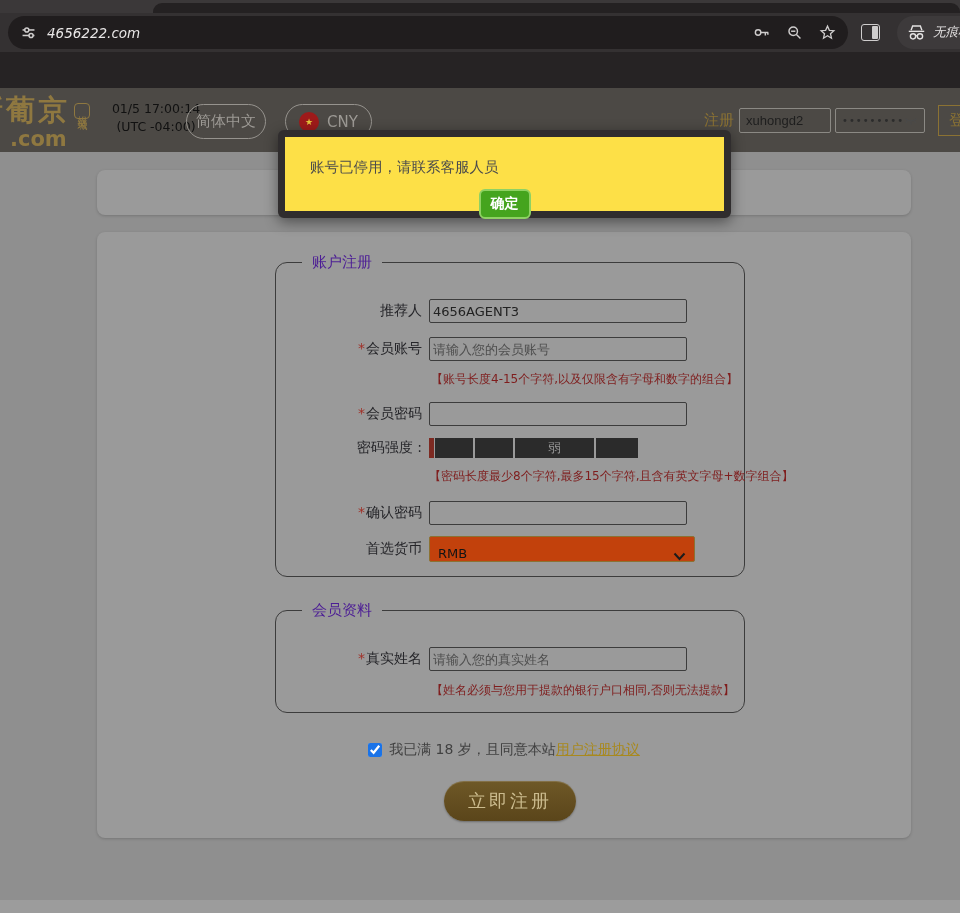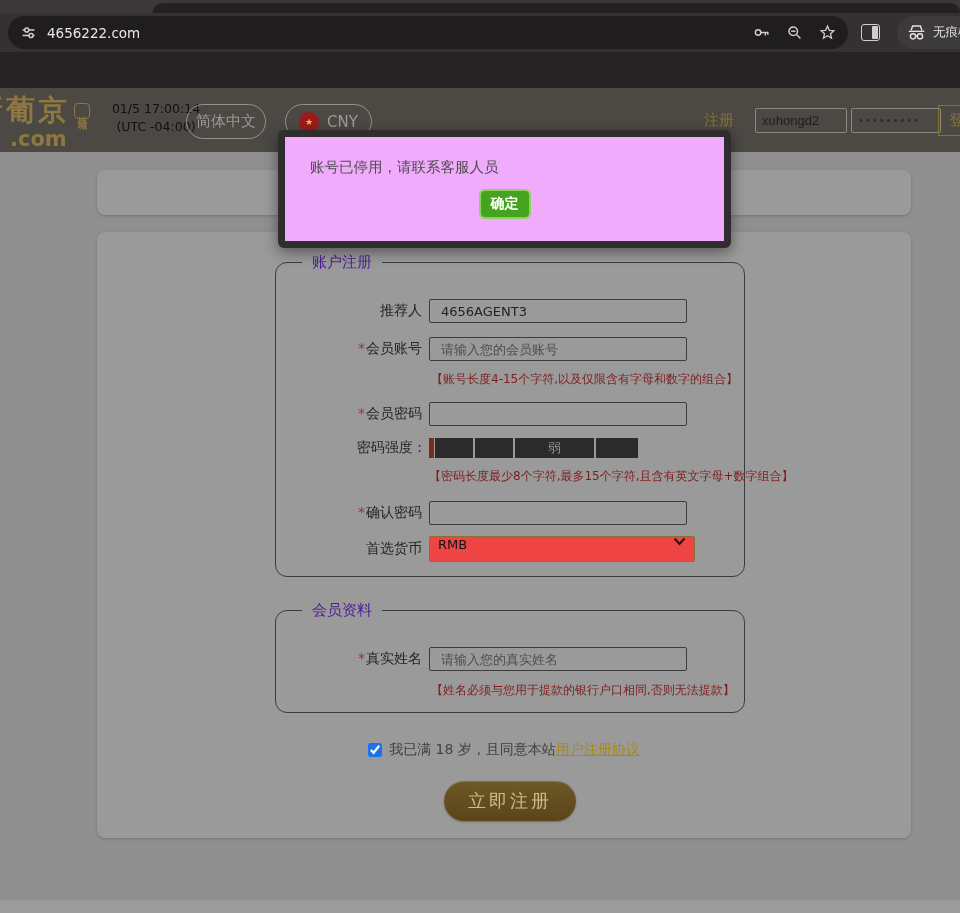--- a/index.html
+++ b/index.html
@@ -2,21 +2,21 @@
 <html><head>
 <meta charset="utf-8">
 <style>
   * { margin:0; padding:0; box-sizing:border-box; }
   body { font-family:"DejaVu Sans","Liberation Sans",sans-serif; background:#555; }
   .screen { position:relative; width:960px; height:913px; overflow:hidden; background:#8f8f8f; }
 
   
   .tabstrip { position:absolute; left:0; top:0; width:960px; height:13px; background:#3b3839; }
   .active-tab { position:absolute; left:153px; top:3px; right:0; bottom:0; background:#242122; border-radius:9px 9px 0 0; }
-  .toolbar { position:absolute; left:0; top:13px; width:960px; height:39px; background:#343132; }
+  .toolbar { position:absolute; left:0; top:13px; width:960px; height:39px; background:#343132;font-style:italic; }
   .url-bar { position:absolute; left:8px; top:3px; width:840px; height:33px; border-radius:17px; background:#201d1e; display:flex; align-items:center; padding:0 12px; }
   .url-text { color:#e9e7e7; font-size:13.5px; margin-left:10px; flex:1; }
   .chrome-ico { width:17px; height:17px; margin-left:16px; flex:none; }
   .site-info { width:17px; height:17px; flex:none; }
   .side-panel { position:absolute; left:861px; top:11px; width:19px; height:17px; border:1.7px solid #cfcdcd; border-radius:3px; }
   .side-panel::after { content:""; position:absolute; right:1px; top:1px; bottom:1px; width:6px; background:#cfcdcd; border-radius:1px; }
   .incog-chip { position:absolute; left:897px; top:3px; width:130px; height:33px; border-radius:17px; background:#3d3a3b; display:flex; align-items:center; padding:0 10px; }
   .incog-chip span { color:#e4e2e2; font-size:12.5px; margin-left:7px; white-space:nowrap; }
 
   
@@ -26,54 +26,54 @@
   .logo-row { display:flex; align-items:center; }
   .logo-name { font-size:29px; font-weight:bold; letter-spacing:3px; }
   .logo-seal { writing-mode:vertical-rl; text-orientation:upright; font-size:10px; line-height:1; border:1px solid #8f7840; border-radius:4px; padding:4px 2px; margin-left:4px; letter-spacing:2px; }
   .logo-domain { font-size:21px; font-weight:bold; margin-left:36px; margin-top:-4px; }
   .clock { position:absolute; left:98px; top:12px; width:116px; text-align:center; color:#111; font-size:12.5px; line-height:1.45; }
   .pill { position:absolute; top:16px; height:35px; border:1px solid #96938e; border-radius:18px; display:flex; align-items:center; justify-content:center; color:#9d9a95; font-size:15px; background:transparent; cursor:pointer; }
   .pill-lang { left:186px; width:80px; }
   .pill-cny { left:285px; width:87px; }
   .flag { width:20px; height:20px; border-radius:50%; background:#9e1a1a; color:#e4c33b; font-size:9px; display:flex; align-items:center; justify-content:center; margin-right:8px; flex:none; }
   .reg-label { position:absolute; left:704px; top:23px; color:#8b7233; font-size:15px; cursor:pointer; }
-  .hdr-input { position:absolute; top:20px; height:25px; background:transparent; border:1px solid #8b8984; border-radius:2px; color:#1e1e1e; font-size:13px; padding:0 6px;margin-left:16px; }
+  .hdr-input { position:absolute; top:20px; height:25px; background:transparent; border:1px solid #8b8984; border-radius:2px; color:#1e1e1e; font-size:13px; padding:0 6px; }
   .hdr-user { left:739px; width:92px; }
   .hdr-pass { left:835px; width:90px; display:flex; align-items:center; }
   .hdr-pass .dots { color:#2c2c2c; font-size:10px; letter-spacing:1px; flex:1; }
   .login-btn { position:absolute; left:938px; top:17px; width:52px; height:31px; border:1px solid #8b7233; background:transparent; color:#8b7233; font-size:15px; cursor:pointer; }
 
   
   .strip-card { position:absolute; left:97px; top:170px; width:814px; height:45px; background:#9a9a9a; border-radius:8px; box-shadow:0 1px 3px rgba(0,0,0,.18); }
   .main-card { position:absolute; left:97px; top:232px; width:814px; height:606px; background:#9a9a9a; border-radius:8px; box-shadow:0 1px 3px rgba(0,0,0,.18); }
   fieldset { position:absolute; left:178px; width:470px; border:1.5px solid #3c3c3c; border-radius:12px; }
   .fs-account { top:21px; height:324px; }
   .fs-profile { top:369px; height:112px; }
   legend { margin-left:26px; padding:0 10px; font-size:15px; color:#4c1d95; }
   .frow { position:absolute; left:0; width:100%; display:flex; align-items:center; }
   .frow .lbl { width:146px; text-align:right; font-size:14px; color:#26262a; flex:none; white-space:nowrap; }
   .req { color:#a03028; margin-right:1px; }
-  .ctl { margin-left:7px; width:258px; height:24px; background:transparent; border:1.5px solid #3c3c3c; border-radius:2px; font-size:13px; color:#222; padding:0 11px; font-family:inherit; }
+  .ctl { margin-left:7px; width:258px; height:24px; background:transparent; border:1.5px solid #3c3c3c; border-radius:2px; font-size:13px; color:#222; padding:0 3px; font-family:inherit; }
   .ctl::placeholder { color:#4e4e4e; opacity:1; }
   .fhint { position:absolute; left:155px; font-size:12px; color:#7f1d1d; white-space:nowrap; }
   .strength-bar { margin-left:7px; display:flex; align-items:stretch; height:20px; }
   .sb-red { width:5px; background:#7d2a22; margin-right:1px; }
   .sb-seg { background:#2b2b2b; margin-right:2px; display:flex; align-items:center; justify-content:center; color:#9a9a9a; font-size:12.5px; }
   .sb-1 { width:38px; } .sb-2 { width:38px; } .sb-3 { width:79px; } .sb-4 { width:42px; margin-right:0; }
-  .select { margin-left:7px; width:266px; height:26px; border:1.2px solid #8b7233; border-radius:2px; background:#ef4444; display:flex; align-items:flex-start; padding:0 8px; cursor:pointer; }
+  .select { margin-left:7px; width:266px; height:26px; border:1.2px solid #8b7233; border-radius:2px; background:#c2410c; display:flex; align-items:flex-end; padding:0 8px; cursor:pointer; }
   .select .sel-val { flex:1; font-size:13px; color:#141414; }
 
   .agreement { position:absolute; left:0; top:509px; width:100%; display:flex; align-items:center; justify-content:center; font-size:14px; color:#414141; }
   .agreement input { width:14px; height:14px; accent-color:#1a73e8; margin-right:7px; }
   .agreement a { color:#a8891e; margin-left:0; }
   .submit-btn { position:absolute; left:347px; top:549px; width:132px; height:40px; border:none; border-radius:21px; background:linear-gradient(#6e5827,#5a451a); color:#cbbb8e; font-size:18px; letter-spacing:3px; cursor:pointer; box-shadow:inset 0 1px 0 rgba(255,255,255,.15), 0 1px 2px rgba(0,0,0,.3); font-family:inherit; }
   .footer-strip { position:absolute; left:0; top:900px; width:960px; height:13px; background:#9c9c9c; }
 
   
-  .modal { position:absolute; left:278px; top:130px; width:453px; height:118px; background:#f0abfc; border:7px solid #302d2e; border-radius:6px; box-shadow:0 4px 14px rgba(0,0,0,.45); z-index:10; }
+  .modal { position:absolute; left:278px; top:130px; width:453px; height:88px; background:#fde047; border:7px solid #302d2e; border-radius:6px; box-shadow:0 4px 14px rgba(0,0,0,.45); z-index:10; }
   .modal-msg { position:absolute; left:25px; top:21px; font-size:14.5px; color:#4c4c4c; }
   .modal-ok { position:absolute; left:50%; transform:translateX(-50%); top:52px; min-width:52px; height:30px; background:#45a41e; border:2px solid #8ed163; border-radius:6px; color:#fff; font-size:14px; font-weight:bold; cursor:pointer; padding:0 10px; font-family:inherit; }
 
   svg { display:block; }
 </style>
 </head>
 <body>
 
 <div class="screen">
 

